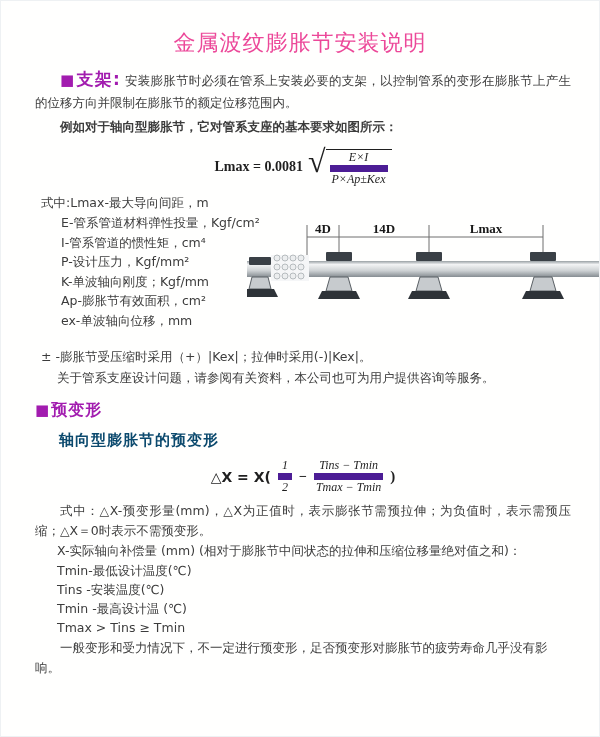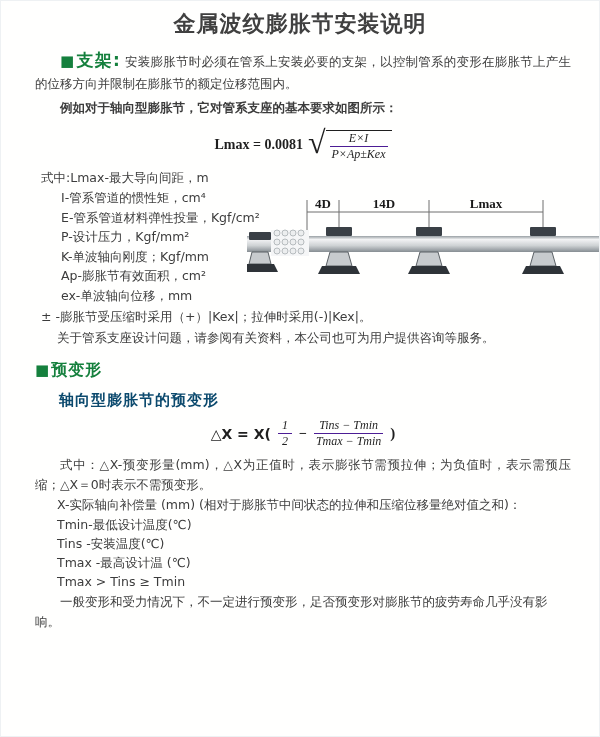--- a/index.html
+++ b/index.html
@@ -1,41 +1,41 @@
 <!DOCTYPE html>
 <html><head>
 <meta charset="utf-8">
 <style>
   html,body{margin:0;padding:0;background:#f4f6f7;}
   body{width:600px;height:737px;font-family:"DejaVu Sans","Liberation Sans",sans-serif;}
   .page{position:relative;width:600px;height:737px;background:#fffffe;overflow:hidden;box-sizing:border-box;border:1px solid #eef1f3;}
   .content{padding:0 28px 0 34px;color:#3c3c3c;font-size:12.5px;}
-  .doc-title{text-align:center;font-size:22px;font-weight:bold;color:#404040;padding-top:8px;letter-spacing:1px;line-height:30px;}
+  .doc-title{text-align:center;font-size:22px;font-weight:normal;color:#ec4899;padding-top:27px;letter-spacing:1px;line-height:30px;}
   
   .p-intro{margin:10px 0 0 0;line-height:22px;text-align:justify;text-indent:2em;}
-  .sec-head{color:#15803d;font-weight:bold;font-size:17px;letter-spacing:1px;}
+  .sec-head{color:#a21caf;font-weight:bold;font-size:17px;letter-spacing:1px;}
   .sec-head .marker{font-size:15px;margin-right:1px;}
   .p-example{margin:2px 0 0 0;line-height:21px;text-indent:2em;font-weight:bold;}
   
   .formula{display:flex;justify-content:center;align-items:center;font-family:"Liberation Serif","DejaVu Serif",serif;color:#1f1f1f;}
   .formula.f1{margin:9px 0 6px 0;}
   .f-lhs{font-weight:bold;font-size:14px;}
   .sqrt{display:flex;align-items:flex-start;margin-left:5px;}
   .radical{font-size:32px;line-height:30px;font-weight:400;color:#1f1f1f;}
   .sqrt .frac{border-top:1.6px solid #1f1f1f;margin-top:3px;}
   .frac{display:inline-flex;flex-direction:column;text-align:center;font-style:italic;font-size:12px;line-height:15px;padding:0 4px;vertical-align:middle;}
-  .frac .num{border-bottom:1px solid #4c1d95;padding:0 4px;}
+  .frac .num{border-bottom:7px solid #4c1d95;padding:0 4px;}
   .frac .den{padding:0 2px;}
   .f-mid{font-weight:bold;font-size:14px;padding:0 3px;}
   .f-paren{font-size:15px;}
   
   .defs{position:relative;margin-top:6px;min-height:150px;}
   .def-where{line-height:20px;margin-left:6px;}
   .def-item{line-height:19.5px;margin-left:26px;}
-  .def-pm{line-height:21px;margin-left:6px;margin-top:1px;}
+  .def-pm{line-height:21px;margin-left:6px;margin-top:16px;}
   .def-consult{line-height:21px;margin-left:22px;}
   .diagram{position:absolute;left:212px;top:24px;width:354px;height:102px;}
   
   .sec2-head{margin-top:12px;}
   .sec2-head .sec-head{font-size:16px;text-align:right;}
   .p-body{margin:4px 0 0 0;line-height:21px;text-align:justify;text-indent:2em;}
   .sub-head{color:#0c4a6e;font-weight:bold;font-size:15px;margin:10px 0 0 24px;letter-spacing:1px;}
   .formula.f2{margin:8px 0 6px 0;font-size:13px;}
   .p-explain{margin:2px 0 0 0;line-height:20px;text-align:justify;text-indent:2em;}
   .t-line{line-height:19px;margin-left:22px;}
@@ -61,22 +61,22 @@
         <span class="radical">√</span>
         <span class="frac">
           <span class="num">E×I</span>
           <span class="den">P×Ap±Kex</span>
         </span>
       </span>
     </div>
 
     <div class="defs">
       <div class="def-where">式中:Lmax-最大导向间距，m</div>
+      <div class="def-item">E-管系管道材料弹性投量，Kgf/cm²</div>
       <div class="def-item">I-管系管道的惯性矩，cm⁴</div>
-      <div class="def-item">E-管系管道材料弹性投量，Kgf/cm²</div>
       <div class="def-item">P-设计压力，Kgf/mm²</div>
       <div class="def-item">K-单波轴向刚度；Kgf/mm</div>
       <div class="def-item">Ap-膨胀节有效面积，cm²</div>
       <div class="def-item">ex-单波轴向位移，mm</div>
       <div class="def-pm">± -膨胀节受压缩时采用（+）|Kex|；拉伸时采用(-)|Kex|。</div>
       <div class="def-consult">关于管系支座设计问题，请参阅有关资料，本公司也可为用户提供咨询等服务。</div>
 
       <svg class="diagram" viewBox="0 0 354 102">
         <defs>
           <linearGradient id="pg" x1="0" y1="0" x2="0" y2="1">
@@ -157,18 +157,18 @@
         <span class="num">Tins − Tmin</span>
         <span class="den">Tmax − Tmin</span>
       </span>
       <span class="f-mid f-paren">)</span>
     </div>
 
     <p class="p-explain">式中：△X-预变形量(mm)，△X为正值时，表示膨张节需预拉伸；为负值时，表示需预压缩；△X＝0时表示不需预变形。</p>
     <div class="x-line">X-实际轴向补偿量 (mm) (相对于膨胀节中间状态的拉伸和压缩位移量绝对值之和)：</div>
     <div class="t-line">Tmin-最低设计温度(℃)</div>
     <div class="t-line">Tins -安装温度(℃)</div>
-    <div class="t-line">Tmax -最高设计温 (℃)</div>
+    <div class="t-line">Tmin -最高设计温 (℃)</div>
     <div class="t-line">Tmax &gt; Tins ≥ Tmin</div>
     <p class="p-note">一般变形和受力情况下，不一定进行预变形，足否预变形对膨胀节的疲劳寿命几乎没有影响。</p>
 
   </div>
 </div>
 
 </body></html>

